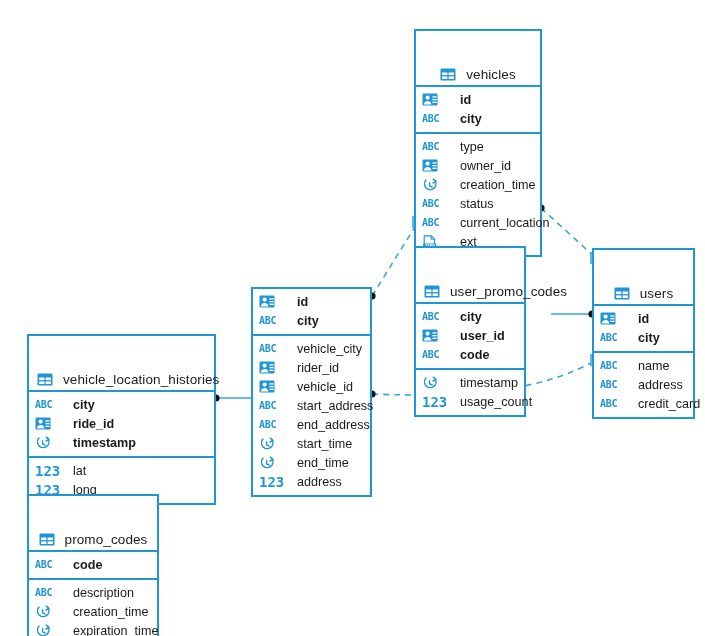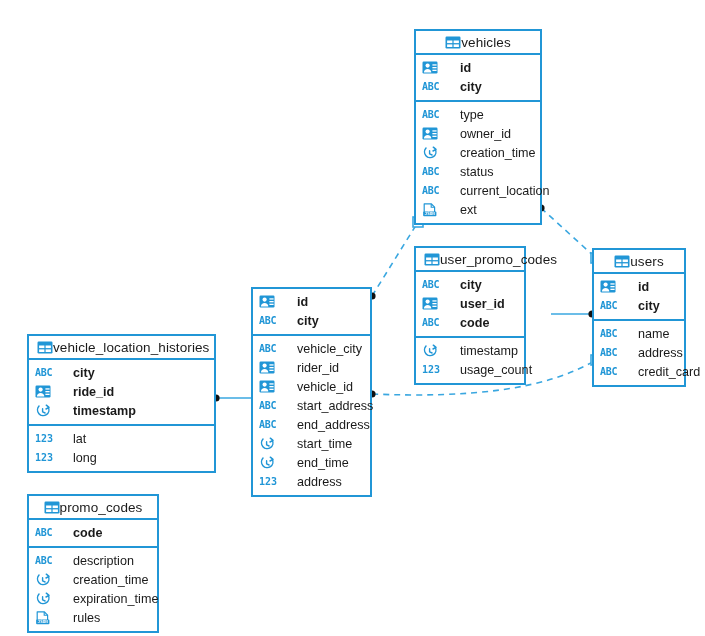--- a/index.html
+++ b/index.html
@@ -13,26 +13,27 @@
 
   .table-node{
     position:absolute;
     background:#ffffff;
     border:2px solid #2196d6;
     box-sizing:border-box;
     z-index:5;
   }
   .tbl-header{
     display:flex;align-items:center;justify-content:center;
-    gap:0;
+    gap:10px;
     height:24px;
     padding:0 8px;
     border-bottom:2px solid #2196d6;
     box-sizing:border-box;
     background:#ffffff;
+    margin-top:32px;
   }
   .tbl-header.left{justify-content:flex-start;}
   .tbl-title{
     font-size:13.5px;color:#1a1a1a;white-space:nowrap;letter-spacing:0.1px;
   }
   .section{
     padding:3px 0 4px 0;
     box-sizing:border-box;
   }
   .section.pk{border-bottom:2px solid #2196d6;}
@@ -47,21 +48,21 @@
 
   
   .ico{display:inline-block;flex:0 0 auto;line-height:0;}
   .ico svg{display:block;}
   .ico-txt{
     font-family:"DejaVu Sans Mono","Liberation Mono",monospace;
     font-size:10px;font-weight:bold;color:#2196d6;
     letter-spacing:-0.3px;line-height:1;
     display:inline-block;width:16px;text-align:center;
   }
-  .ico-txt.num{font-size:10px;letter-spacing:0px;}
+  .ico-txt.num{font-size:14px;letter-spacing:0px;}
 </style>
 </head>
 <body>
 
 <div id="canvas">
   <svg class="links" viewBox="0 0 705 636" id="links-svg">
       <g>
         <path d="M 541,208 L 596,258" fill="none" stroke="#3aa7e0" stroke-width="1.6" stroke-dasharray="6,5"></path>
         <circle cx="541" cy="208" r="3.6" fill="#111111"></circle>
         <rect x="591" y="253" width="10" height="10" fill="#ffffff" stroke="#3aa7e0" stroke-width="1.6"></rect>
@@ -213,21 +214,21 @@
               </svg>
             </span>
             <span class="fname">timestamp</span>
           </div>
           <div class="field">
             <span class="ico"><span class="ico-txt num">123</span></span>
             <span class="fname">usage_count</span>
           </div>
         </div>
       </div>
-      <div class="table-node" style="left: 592px; top: 248px; width: 94px;">
+      <div class="table-node" style="left: 592px; top: 248px; width: 103px;">
         <div class="tbl-header">
           <span class="ico">
             <svg width="16" height="13" viewBox="0 0 16 13">
               <rect x="0.5" y="0.5" width="15" height="12" rx="1.2" fill="#2196d6"></rect>
               <rect x="2.1" y="4.5" width="5.3" height="2.6" fill="#fff"></rect>
               <rect x="8.6" y="4.5" width="5.3" height="2.6" fill="#fff"></rect>
               <rect x="2.1" y="8.4" width="5.3" height="2.6" fill="#fff"></rect>
               <rect x="8.6" y="8.4" width="5.3" height="2.6" fill="#fff"></rect>
             </svg>
           </span>

